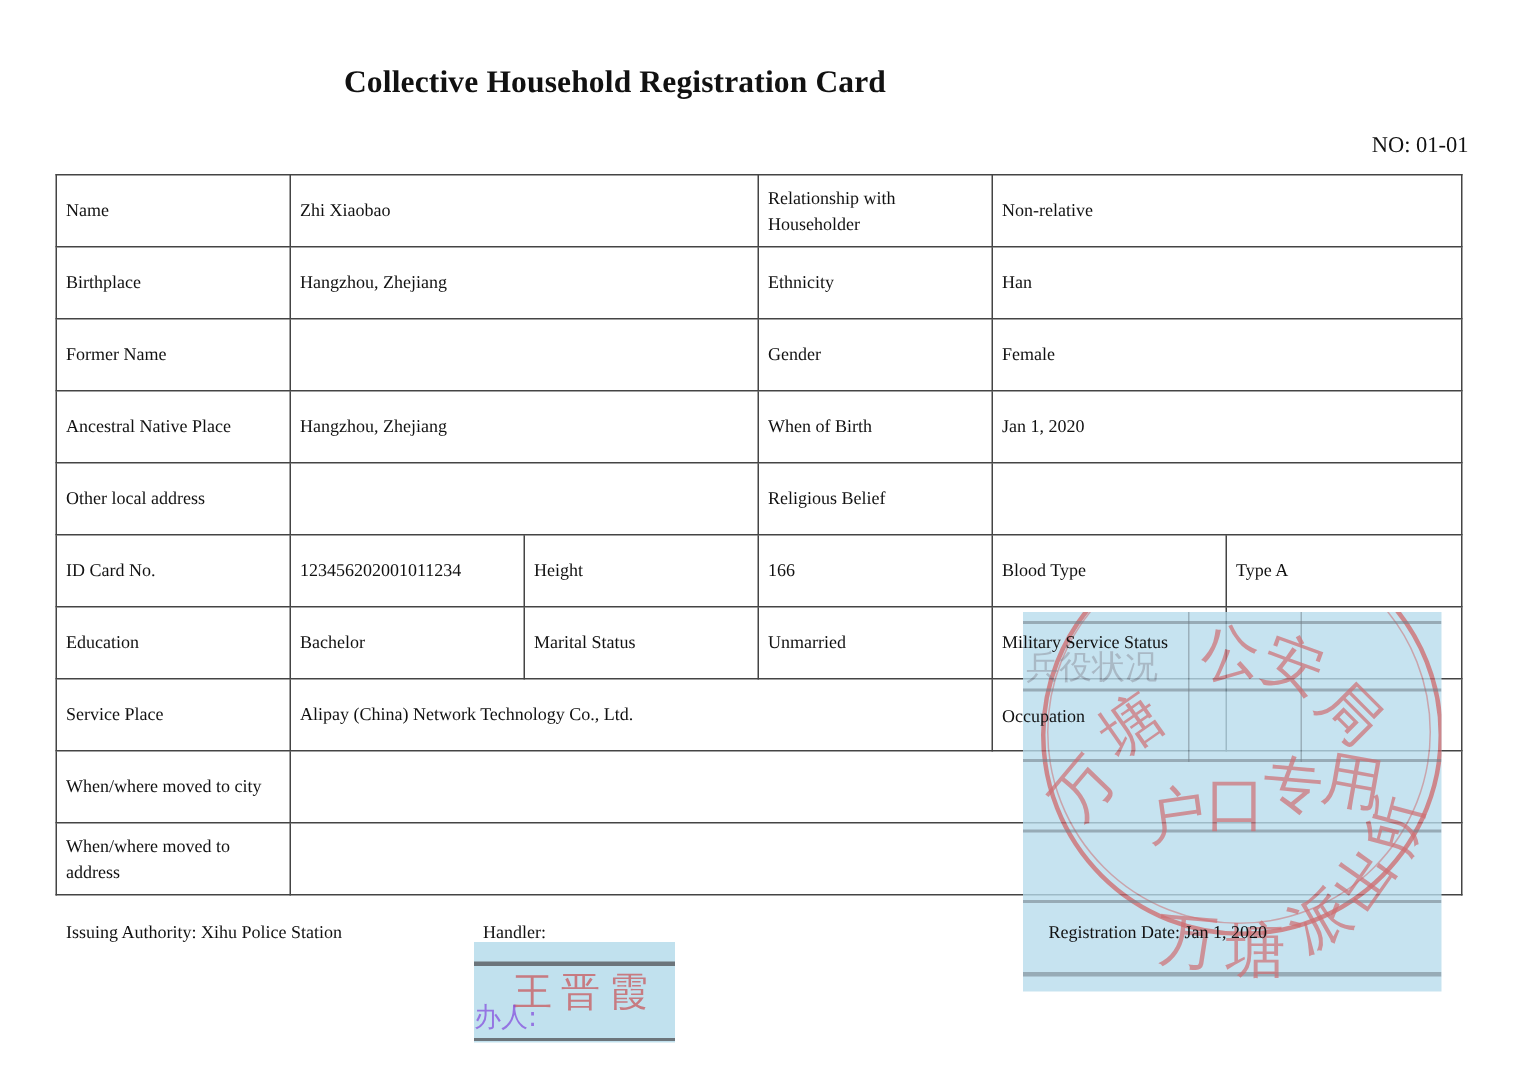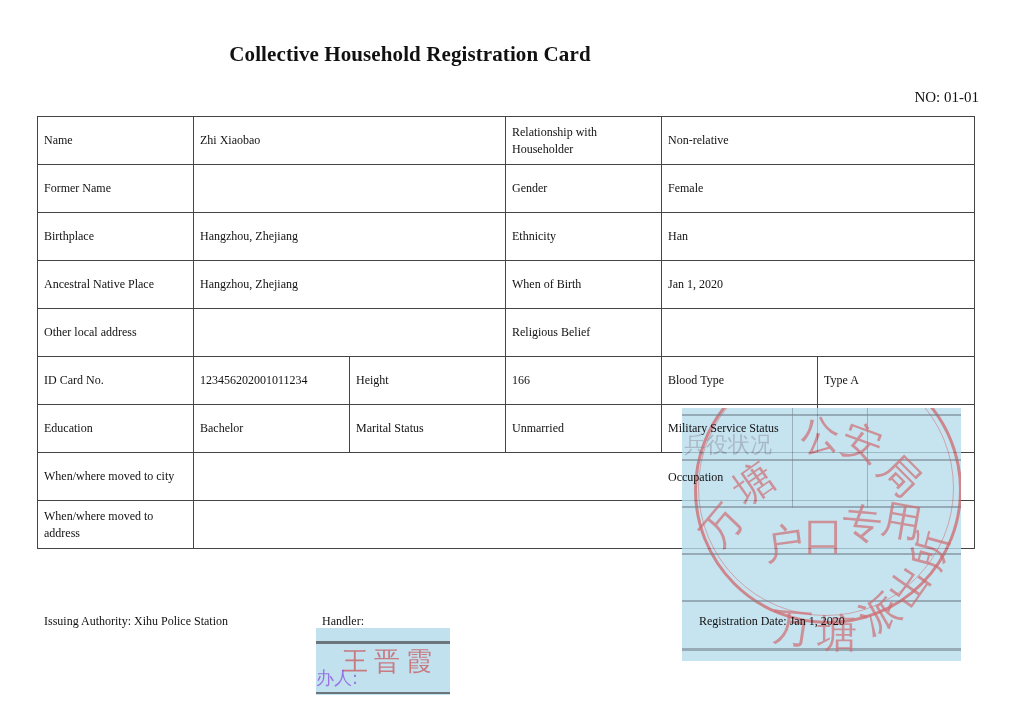--- a/index.html
+++ b/index.html
@@ -180,30 +180,30 @@
       <col style="width:157px">
   </colgroup>
   <tbody>
       <tr>
     <td>Name</td>
     <td colspan="2">Zhi Xiaobao</td>
     <td>Relationship with Householder</td>
     <td colspan="2">Non-relative</td>
   </tr>
   <tr>
+    <td>Birthplace</td>
+    <td colspan="2">Hangzhou, Zhejiang</td>
+    <td>Ethnicity</td>
+    <td colspan="2">Han</td>
+  </tr>
+  <tr>
     <td>Former Name</td>
     <td colspan="2"></td>
     <td>Gender</td>
     <td colspan="2">Female</td>
-  </tr>
-  <tr>
-    <td>Birthplace</td>
-    <td colspan="2">Hangzhou, Zhejiang</td>
-    <td>Ethnicity</td>
-    <td colspan="2">Han</td>
   </tr>
   <tr>
     <td>Ancestral Native Place</td>
     <td colspan="2">Hangzhou, Zhejiang</td>
     <td>When of Birth</td>
     <td colspan="2">Jan 1, 2020</td>
   </tr>
   <tr>
     <td>Other local address</td>
     <td colspan="2"></td>
@@ -216,20 +216,26 @@
     <td>Height</td>
     <td>166</td>
     <td>Blood Type</td>
     <td>Type A</td>
   </tr>
   <tr>
     <td>Education</td>
     <td>Bachelor</td>
     <td>Marital Status</td>
     <td>Unmarried</td>
+    <td></td>
+    <td></td>
+  </tr>
+  <tr>
+    <td>Service Place</td>
+    <td colspan="3">Alipay (China) Network Technology Co., Ltd.</td>
     <td></td>
     <td></td>
   </tr>
   <tr>
     <td>When/where moved to city</td>
     <td colspan="5"></td>
   </tr>
   <tr>
     <td>When/where moved to address</td>
     <td colspan="5"></td>

